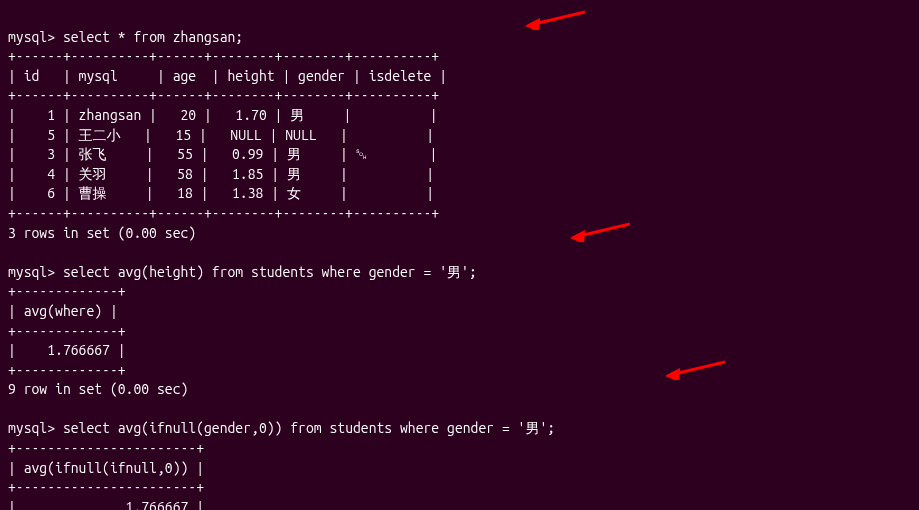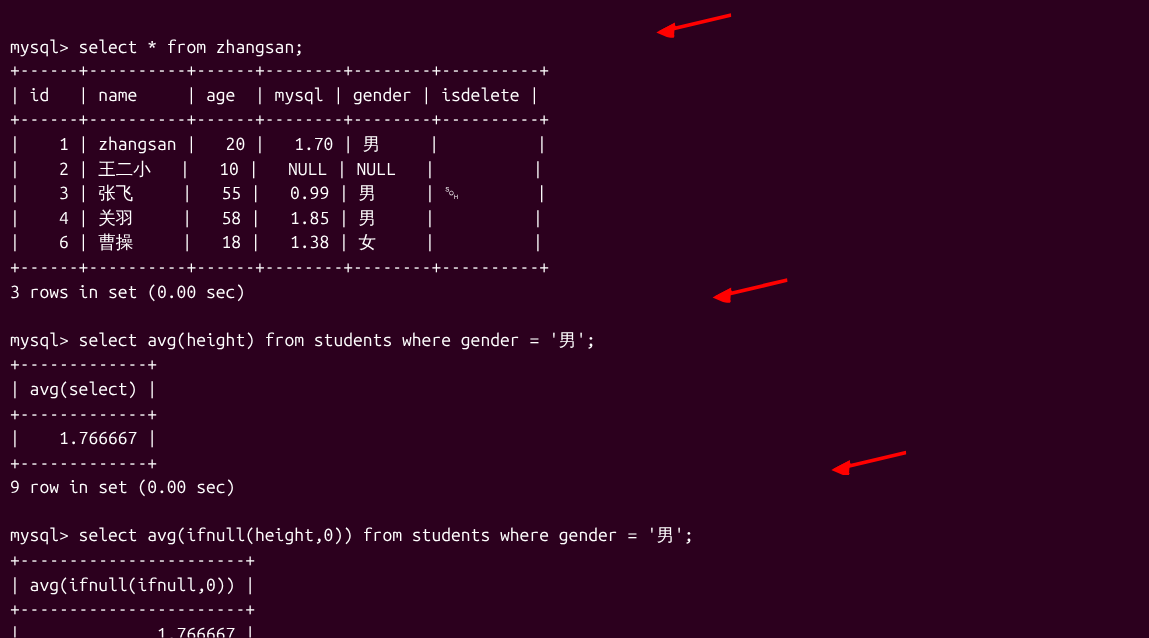--- a/index.html
+++ b/index.html
@@ -43,39 +43,39 @@
       top: 360px;
       left: 665px;
     }
   </style>
 </head>
 <body>
 
 <div class="terminal">
 <span><span>mysql&gt;</span> <span>select * from zhangsan;</span></span>
 <span>+------+----------+------+--------+--------+----------+</span>
-<span>| id   | name     | age  | mysql | gender | isdelete |</span>
+<span>| id   | mysql     | age  | height | gender | isdelete |</span>
 <span>+------+----------+------+--------+--------+----------+</span>
 <span>|    1 | zhangsan |   20 |   1.70 | 男     |          |</span>
-<span>|    2 | 王二小   |   10 |   NULL | NULL   |          |</span>
+<span>|    5 | 王二小   |   15 |   NULL | NULL   |          |</span>
 <span>|    3 | 张飞     |   55 |   0.99 | 男     | ␁        |</span>
 <span>|    4 | 关羽     |   58 |   1.85 | 男     |          |</span>
 <span>|    6 | 曹操     |   18 |   1.38 | 女     |          |</span>
 <span>+------+----------+------+--------+--------+----------+</span>
 <span>3 rows in set (0.00 sec)</span>
 
 <span><span>mysql&gt;</span> <span>select avg(height) from students where gender = '男';</span></span>
 <span>+-------------+</span>
-<span>| avg(select) |</span>
+<span>| avg(where) |</span>
 <span>+-------------+</span>
 <span>|    1.766667 |</span>
 <span>+-------------+</span>
 <span>9 row in set (0.00 sec)</span>
 
-<span><span>mysql&gt;</span> <span>select avg(ifnull(height,0)) from students where gender = '男';</span></span>
+<span><span>mysql&gt;</span> <span>select avg(ifnull(gender,0)) from students where gender = '男';</span></span>
 <span>+-----------------------+</span>
 <span>| avg(ifnull(ifnull,0)) |</span>
 <span>+-----------------------+</span>
 <span>|              1.766667 |</span>
 
 
 </div>
 
 <div class="arrow arrow1">
   <svg viewBox="0 0 60 20">

